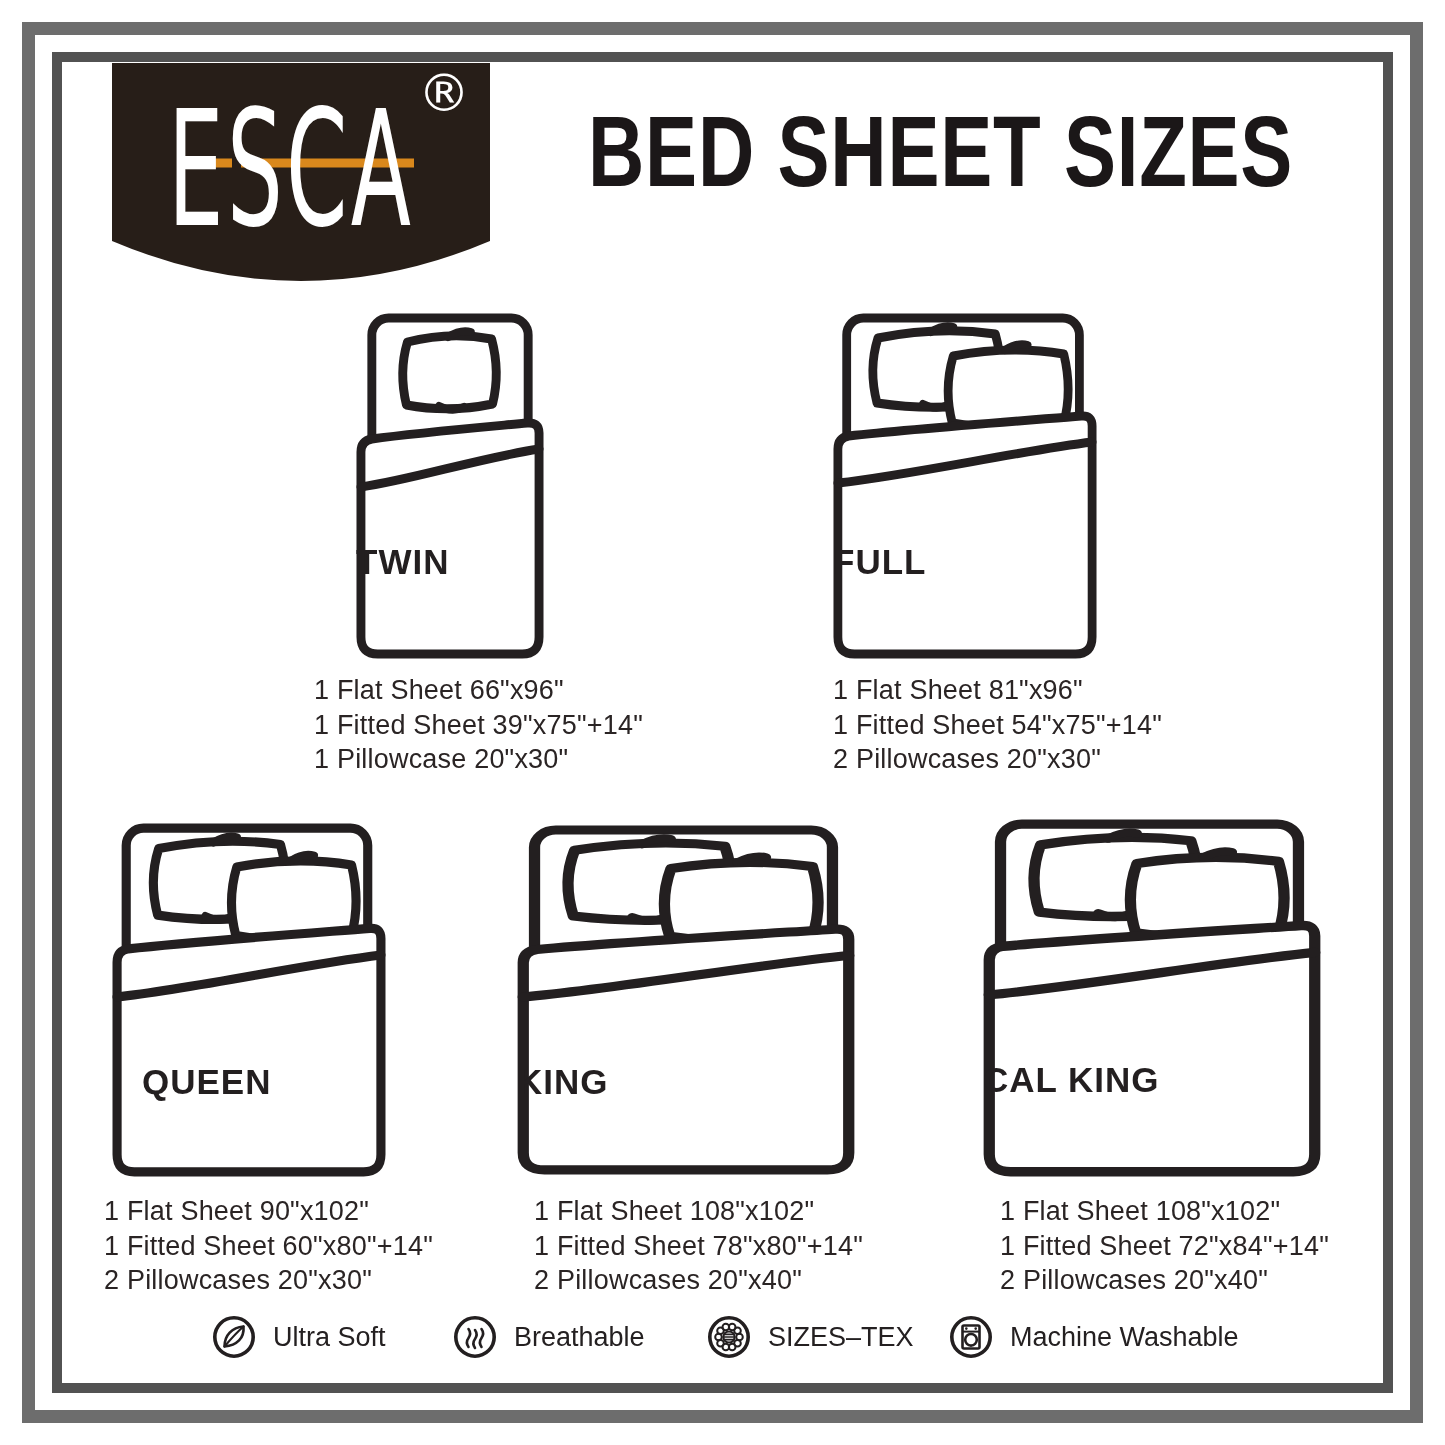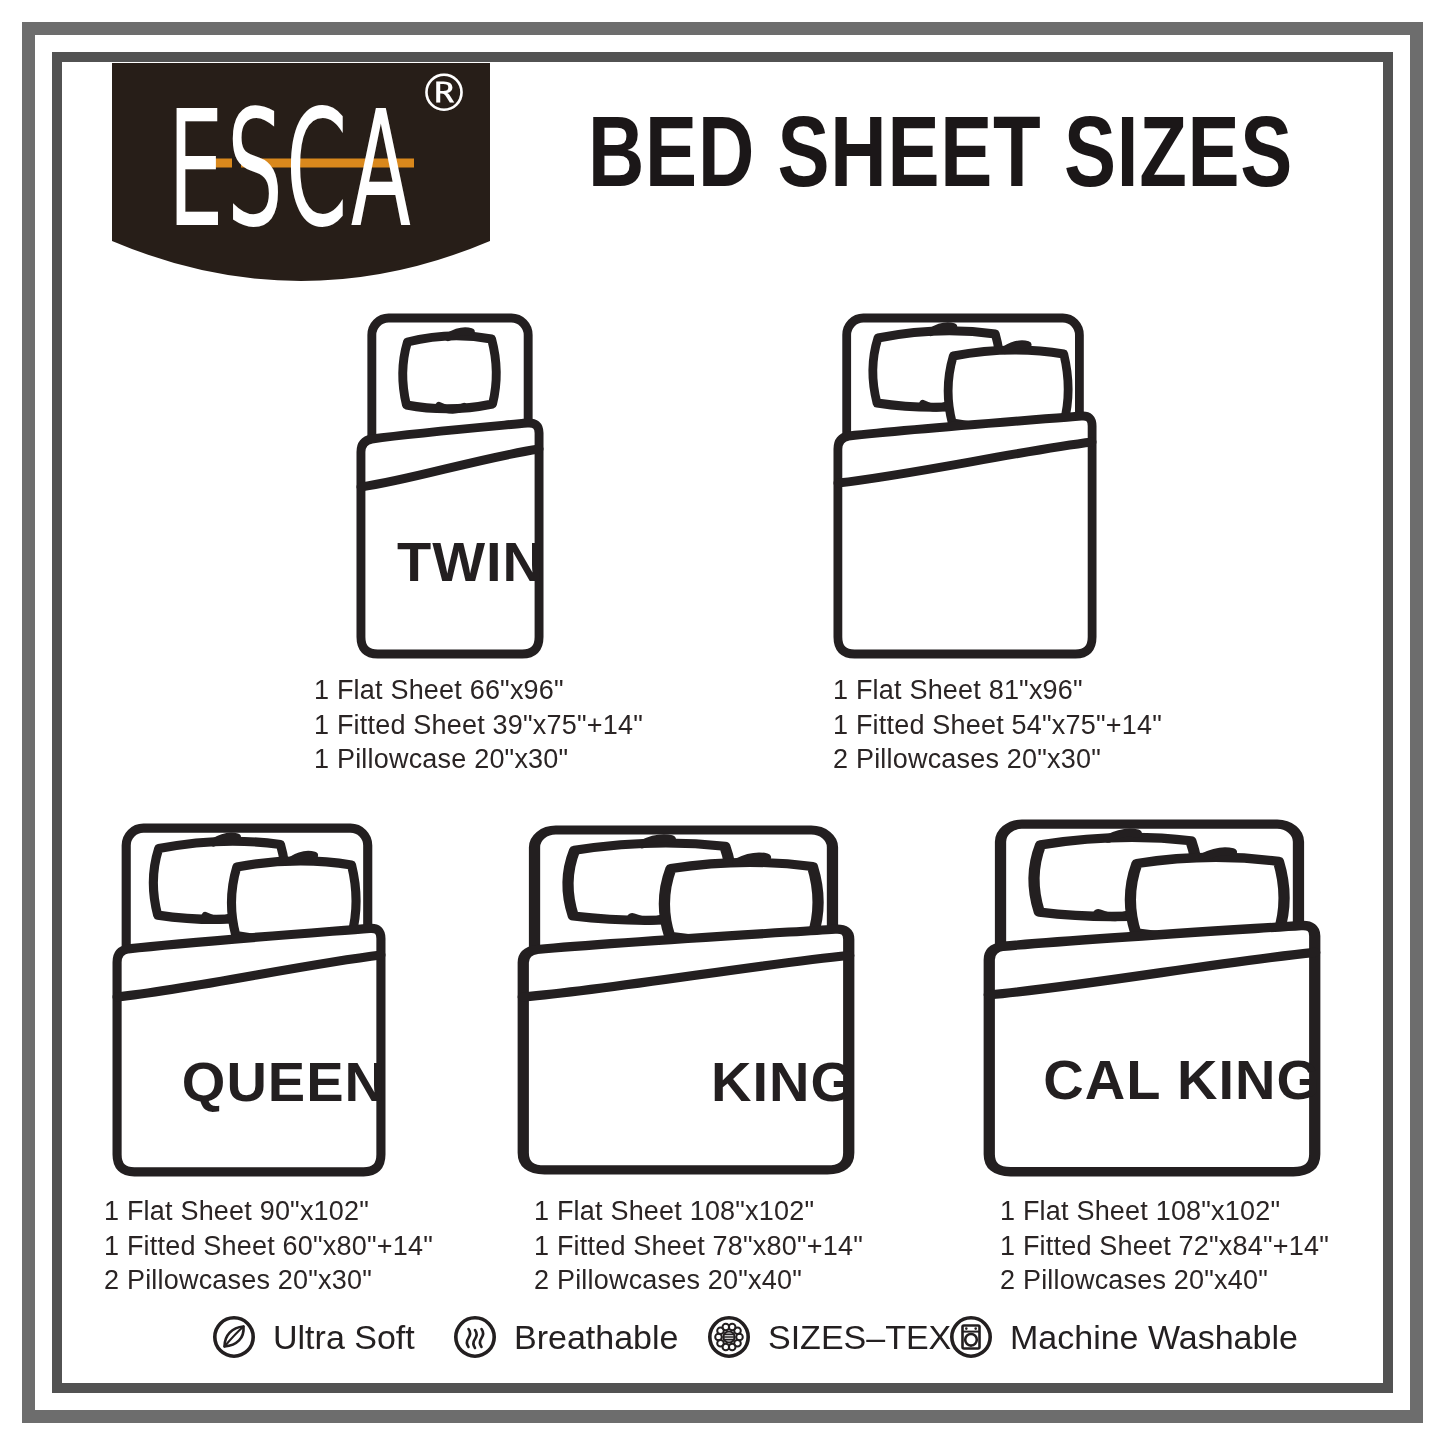--- a/index.html
+++ b/index.html
@@ -12,28 +12,28 @@
   .frame-inner{position:absolute;left:52px;top:52px;right:52px;bottom:52px;border:10px solid #525252;}
   .logo{position:absolute;left:112px;top:63px;width:378px;height:240px;}
   .page-title{
     position:absolute;left:588px;top:96px;width:900px;
     font-size:100px;line-height:110px;font-weight:bold;letter-spacing:1px;
     transform:scaleX(0.78);transform-origin:left top;white-space:nowrap;color:#1b1718;
   }
   .size-card{position:absolute;}
   .size-card svg.bed{position:absolute;left:0;top:0;}
   .bed-label{
-    position:absolute;left:0;right:0;text-align:right;
-    font-weight:bold;font-size:56px;line-height:44px;letter-spacing:1px;color:#231f20;
+    position:absolute;left:0;right:0;text-align:left;
+    font-weight:bold;font-size:35px;line-height:44px;letter-spacing:1px;color:#231f20;
   }
   .specs{position:absolute;font-size:27px;line-height:34.5px;letter-spacing:0.2px;color:#2a2424;}
   .spec-line{white-space:nowrap;}
   .feature{position:absolute;top:1314px;height:46px;display:flex;align-items:center;gap:16px;}
   .feature svg{width:46px;height:46px;flex:0 0 auto;}
-  .feature-label{font-size:34px;line-height:46px;white-space:nowrap;color:#242021;}
+  .feature-label{font-size:27px;line-height:46px;white-space:nowrap;color:#242021;}
 </style>
 </head>
 <body>
 
 <svg width="0" height="0" style="position:absolute" aria-hidden="true">
   <defs>
     <g id="bed-single" fill="none" stroke="#231f20" stroke-width="9" stroke-linecap="round" stroke-linejoin="round">
       <rect x="16" y="6" width="158" height="162" rx="17" fill="#ffffff"></rect>
       <path fill="#ffffff" d="M52,30 Q95,19 137,27 Q146,60 138,92 Q94,101 51,93 Q43,60 52,30 Z"></path>
       <path d="M93,25 q13,-8 23,-5" stroke-width="8"></path>
@@ -110,20 +110,21 @@
 <div class="specs" style="left:314px;top:673px;">
   <div class="spec-line">1 Flat Sheet 66"x96"</div>
   <div class="spec-line">1 Fitted Sheet 39"x75"+14"</div>
   <div class="spec-line">1 Pillowcase 20"x30"</div>
 </div>
 
 <div class="size-card" style="left:833px;top:312px;width:264px;height:350px;">
   <svg class="bed" width="264" height="350" viewBox="0 0 270 350" preserveAspectRatio="none">
       <use href="#bed-double"></use>
     </svg>
+  <div class="bed-label" style="top:228px;">FULL</div>
 </div>
 <div class="specs" style="left:833px;top:673px;">
   <div class="spec-line">1 Flat Sheet 81"x96"</div>
   <div class="spec-line">1 Fitted Sheet 54"x75"+14"</div>
   <div class="spec-line">2 Pillowcases 20"x30"</div>
 </div>
 
 <div class="size-card" style="left:112px;top:822px;width:274px;height:358px;">
   <svg class="bed" width="274" height="358" viewBox="0 0 270 350" preserveAspectRatio="none">
       <use href="#bed-double"></use>

